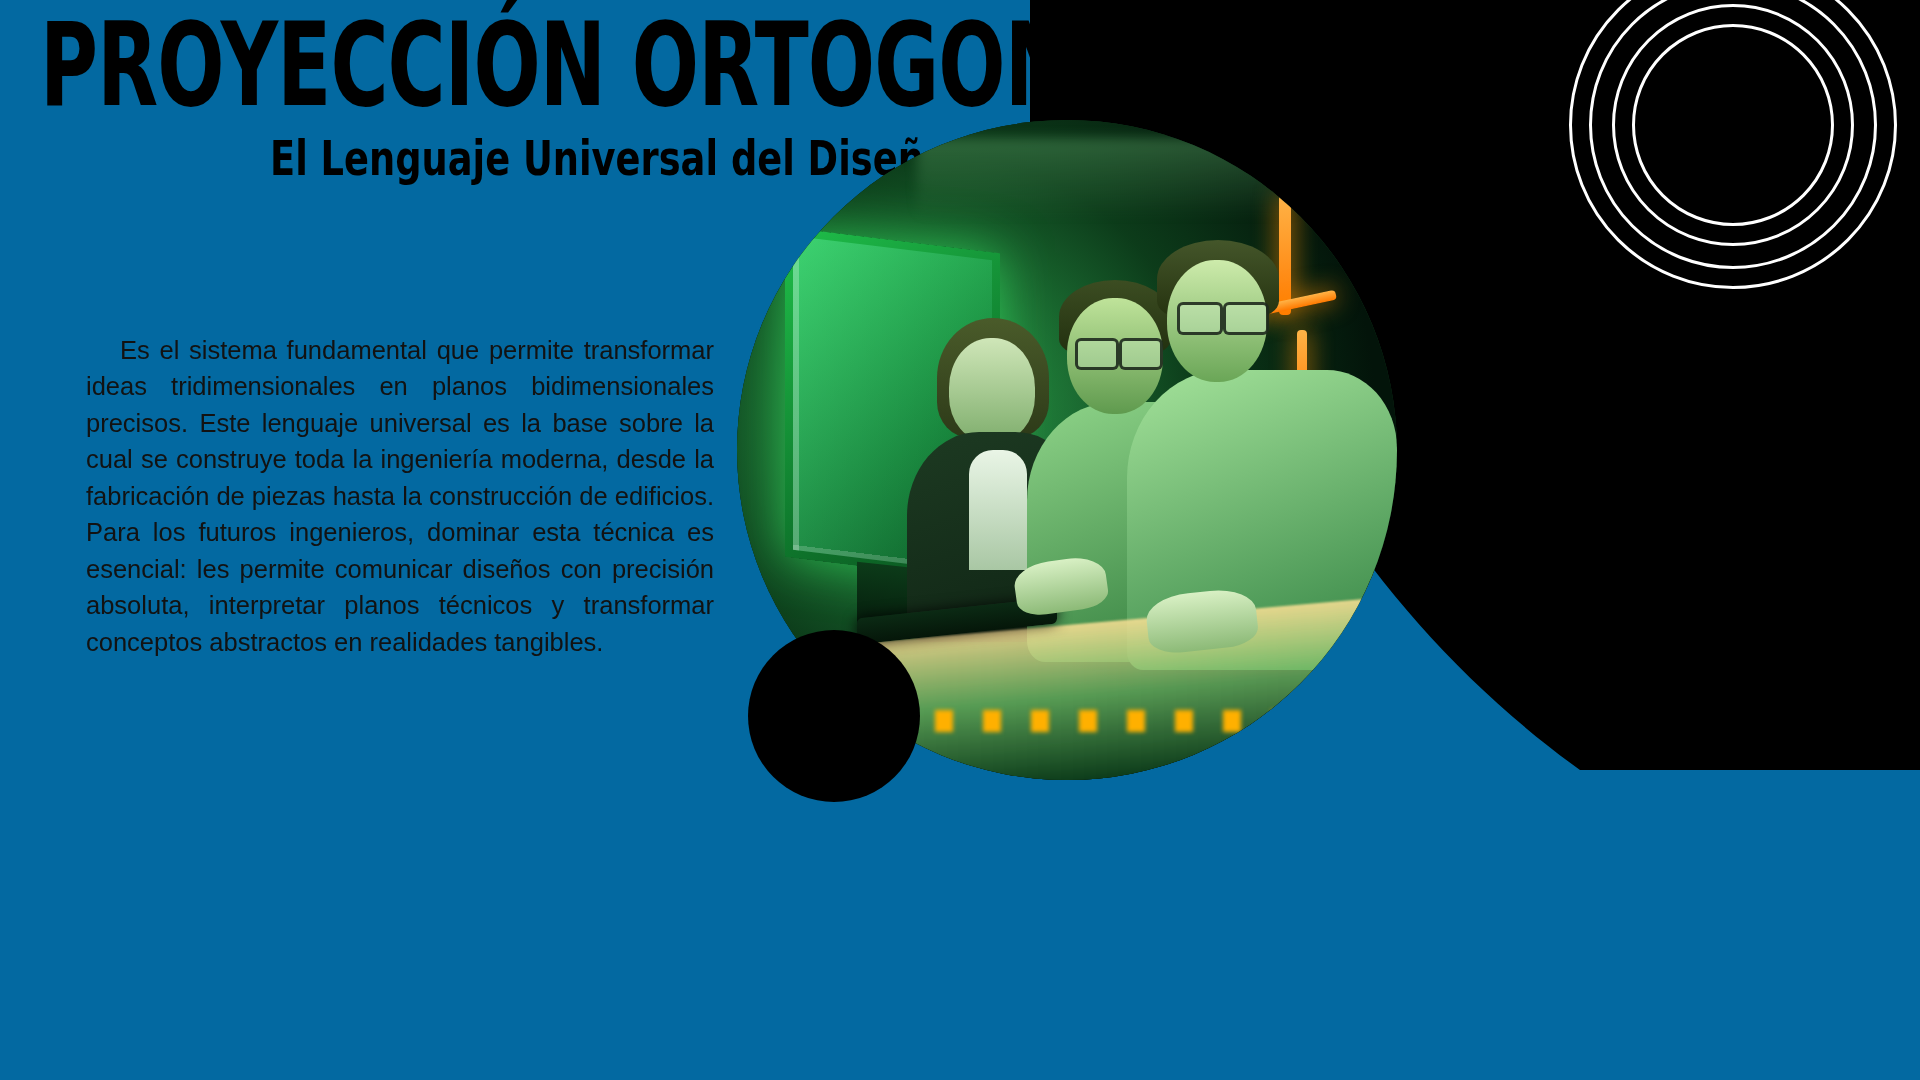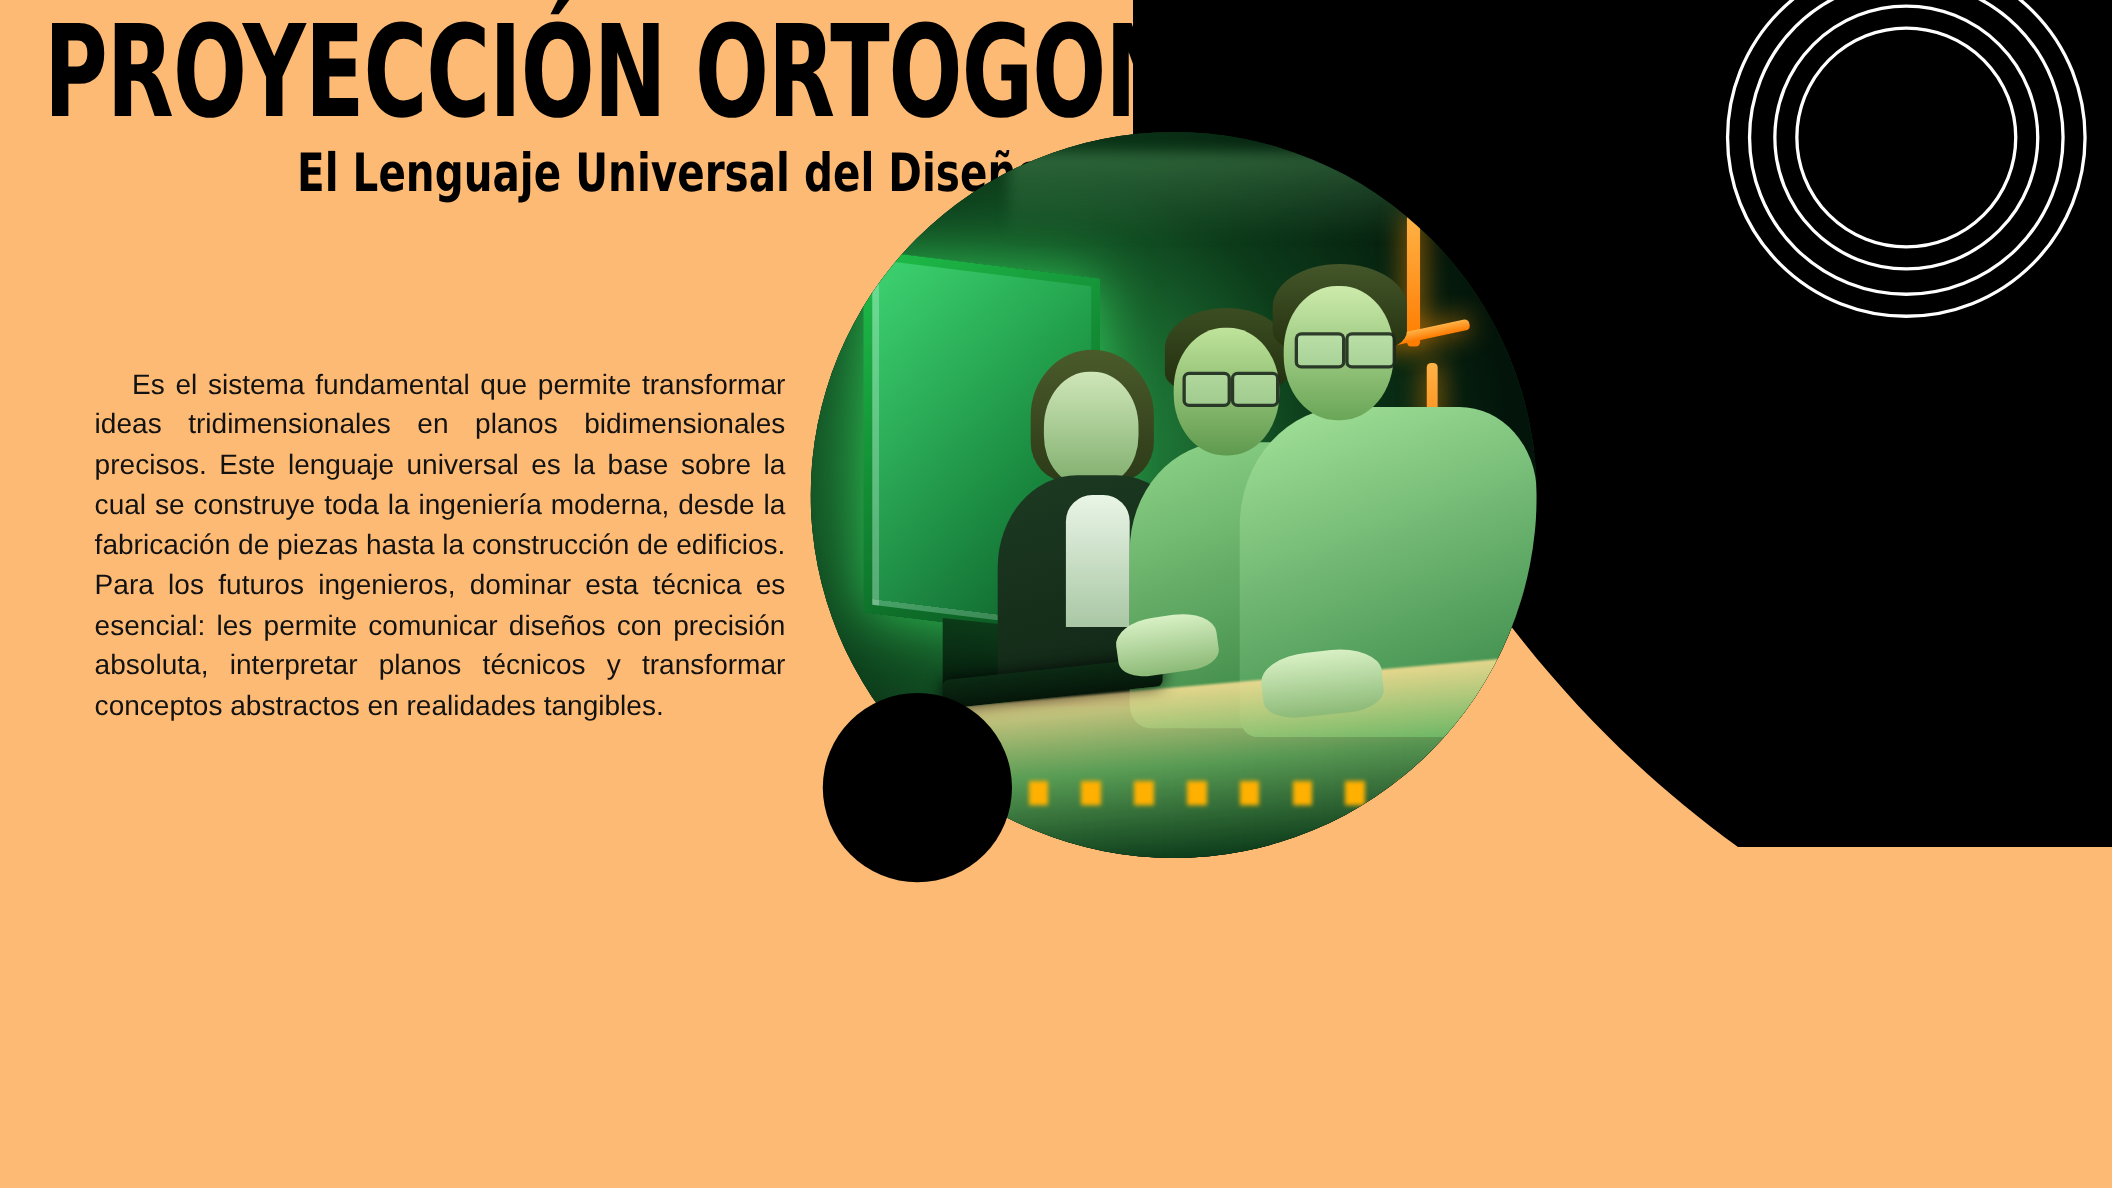--- a/index.html
+++ b/index.html
@@ -11,21 +11,21 @@
     width: 1920px;
     height: 1080px;
     overflow: hidden;
     font-family: "Liberation Sans", sans-serif;
     position: relative;
   }
 
   .slide {
     position: absolute;
     inset: 0;
-    background: #fdba74;
+    background: #0369a1;
     overflow: hidden;
   }
 
   
   .black-shape {
     position: absolute;
     top: -60px;
     right: -40px;
     width: 1080px;
     height: 830px;

